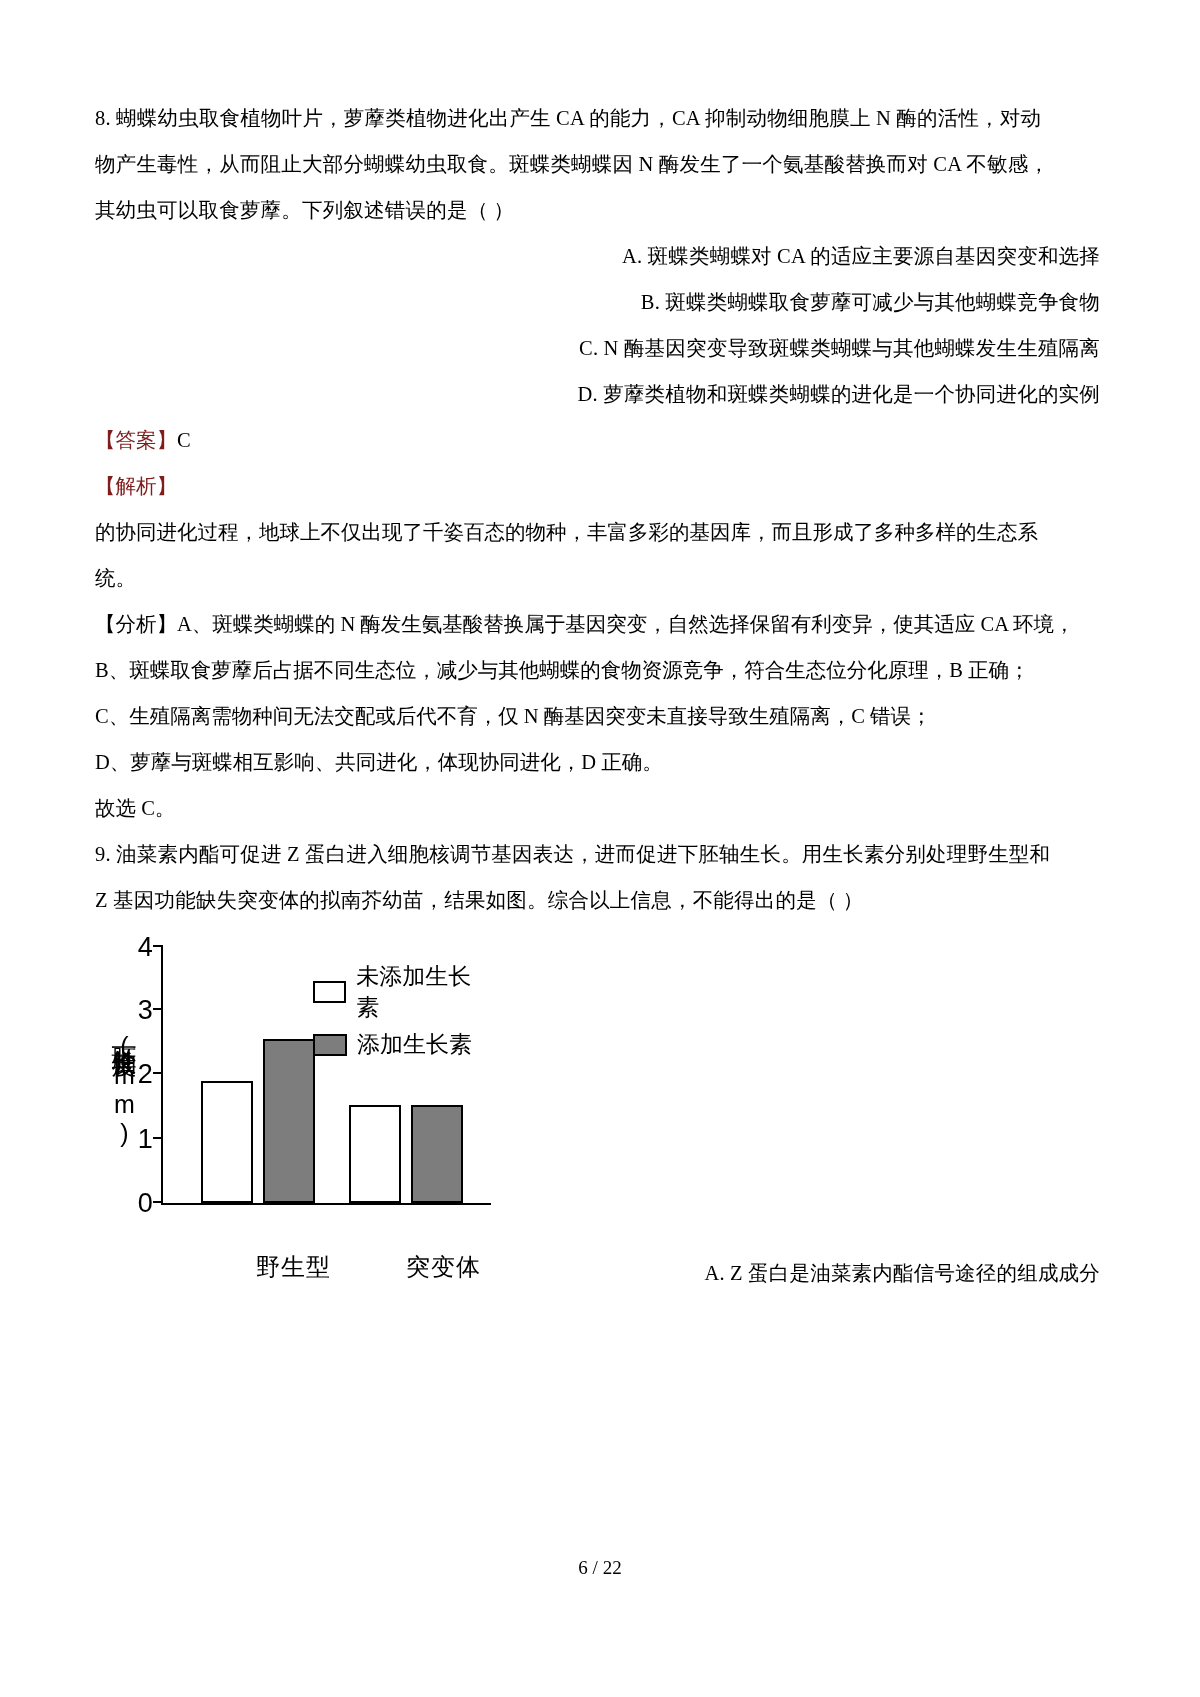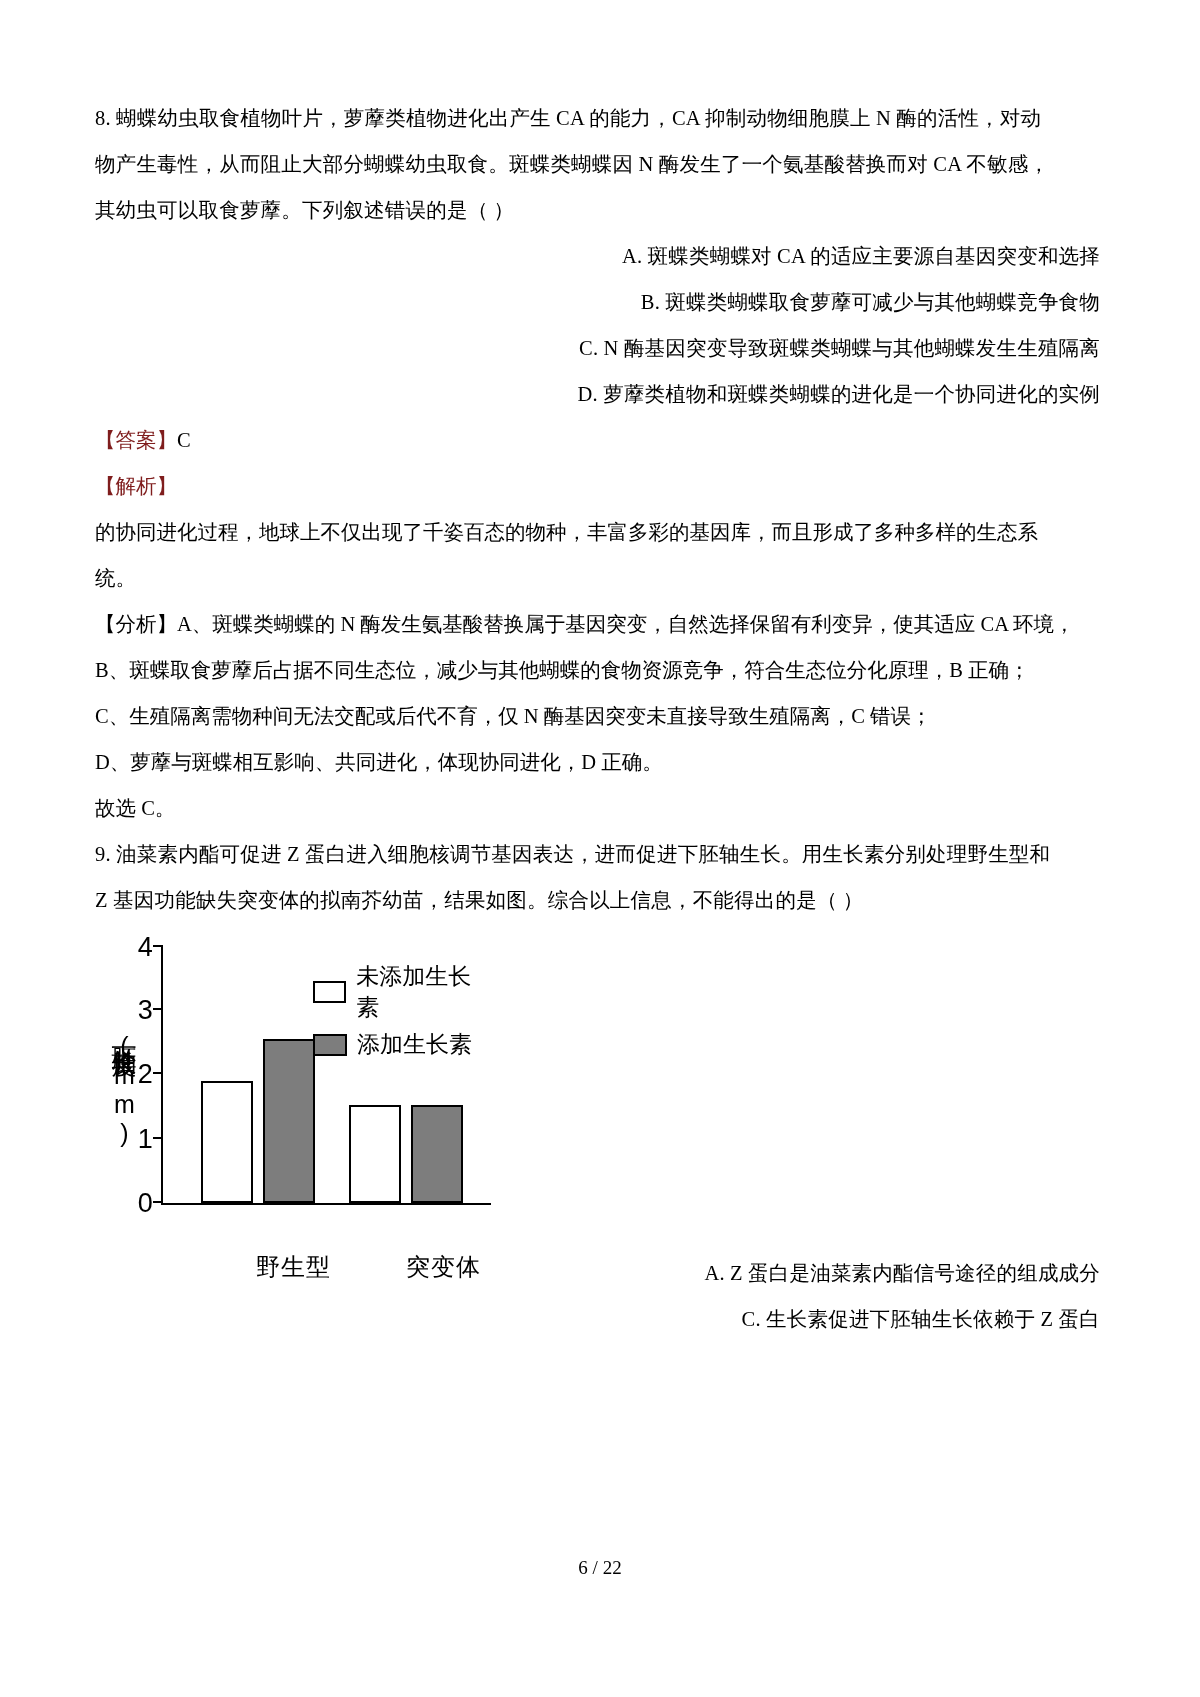--- a/index.html
+++ b/index.html
@@ -214,17 +214,16 @@
             <span>添加生长素</span>
           </div>
         </div>
 
         <div class="xlabel" style="left:18px; width:150px;">野生型</div>
         <div class="xlabel" style="left:168px; width:150px;">突变体</div>
       </div>
     </div>
 
     <p class="opt">A. Z 蛋白是油菜素内酯信号途径的组成成分</p>
-    <p class="opt">C. 生长素促进下胚轴生长依赖于 Z 蛋白</p>
   </div>
 
   <div class="footer">6 / 22</div>
 </div>
 
 </body></html>

